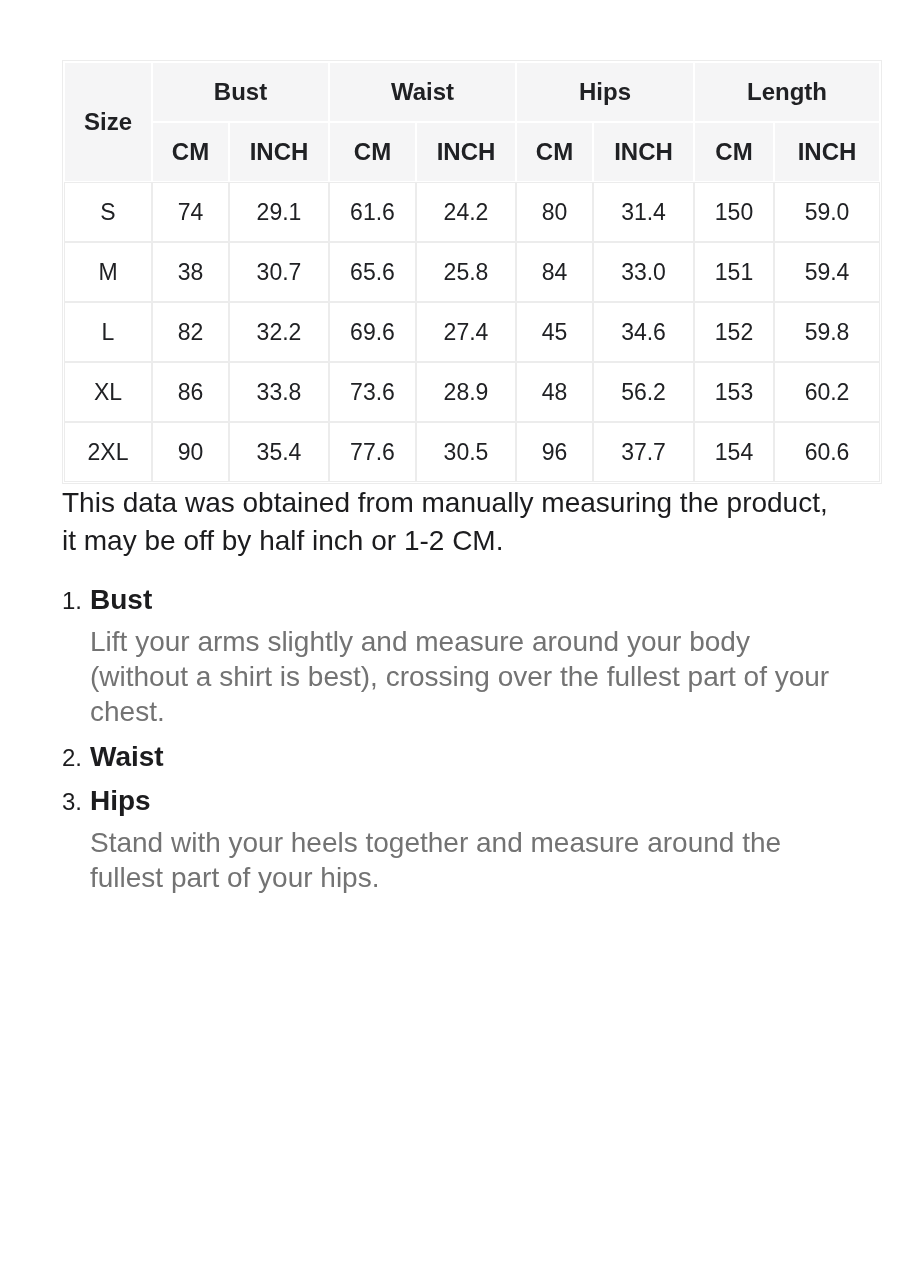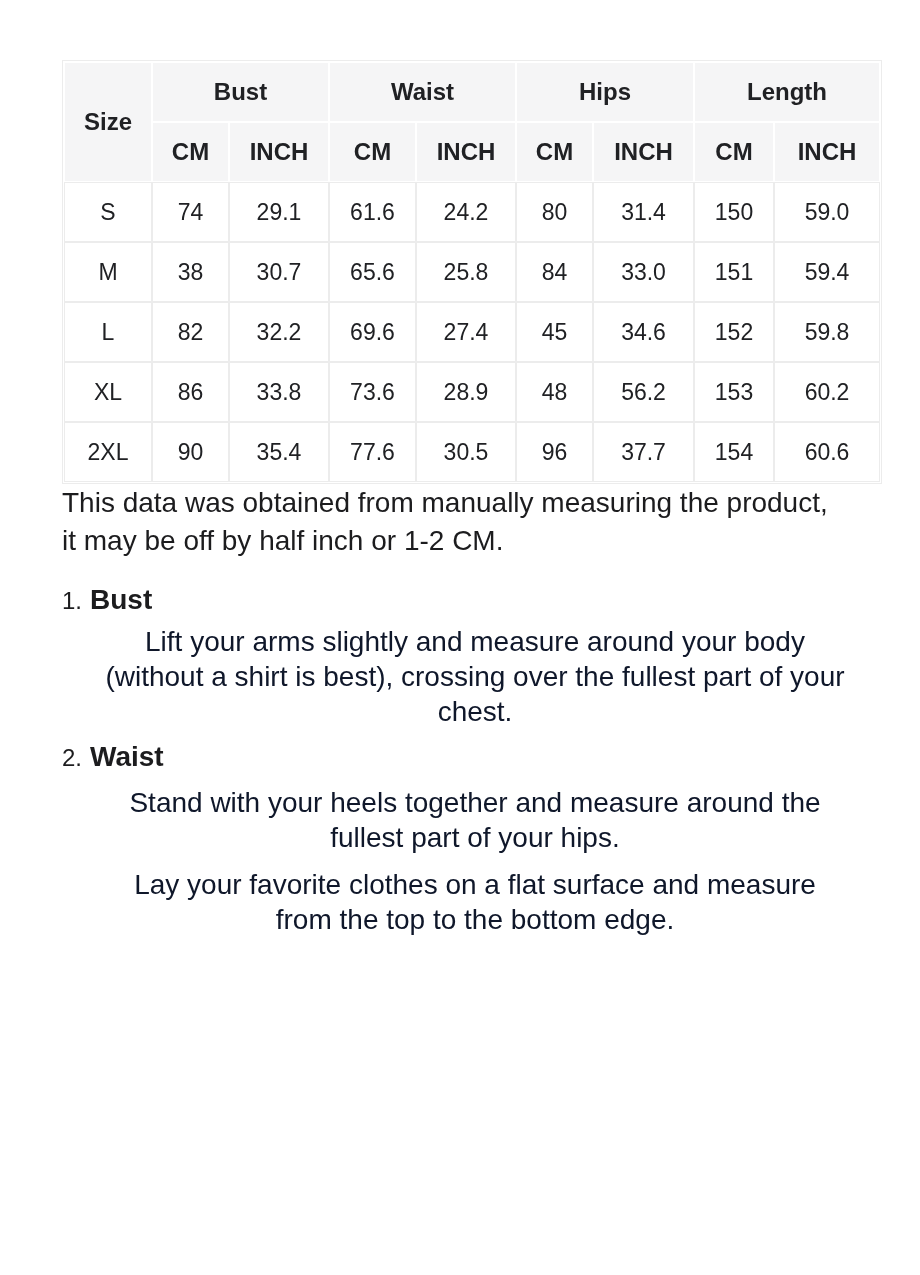--- a/index.html
+++ b/index.html
@@ -72,23 +72,22 @@
   .item-term {
     font-size: 28px;
     font-weight: 700;
     color: #1c1c1e;
   }
   p.item-desc {
     margin: 0 0 0 28px;
     font-size: 28px;
     line-height: 35px;
     white-space: pre-line;
-    color: #0f172a;
+    color: #737373;
     max-width: 790px;
-    text-align: center;
   }
 </style>
 </head>
 <body>
 
 <div class="page">
 
   <table class="size-table">
     <colgroup>
       <col style="width:86px">
@@ -194,23 +193,24 @@
 chest.</p>
     </div>
 
     <div class="measure-item">
       <div class="item-head">
         <span class="item-num">2.</span><span class="item-term">Waist</span>
       </div>
     </div>
 
     <div class="measure-item">
+      <div class="item-head">
+        <span class="item-num">3.</span><span class="item-term">Hips</span>
+      </div>
       <p class="item-desc">Stand with your heels together and measure around the
 fullest part of your hips.</p>
     </div>
 
     <div class="measure-item">
-      <p class="item-desc">Lay your favorite clothes on a flat surface and measure
-from the top to the bottom edge.</p>
     </div>
 
   </div>
 </div>
 
 </body></html>

